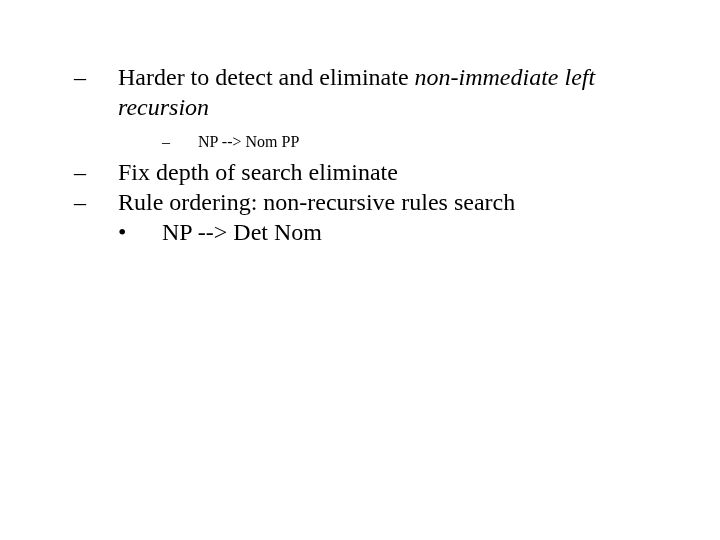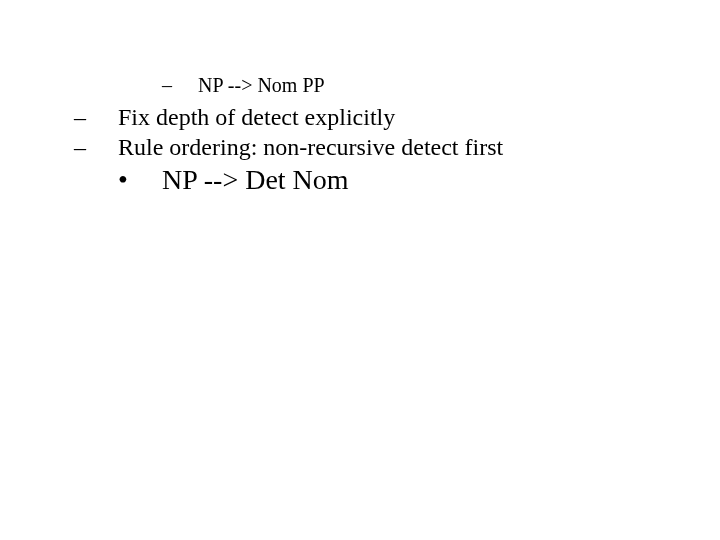--- a/index.html
+++ b/index.html
@@ -24,61 +24,64 @@
   .level1 {
     font-size: 24px;
     line-height: 1.25;
     margin-left: 96px;
     text-indent: -22px;
     padding-left: 22px;
     max-width: 540px;
   }
   .level1 .dash { width: 22px; }
   .level2 {
-    font-size: 20px;
+    font-size: 16px;
     line-height: 1.3;
     margin-left: 180px;
     text-indent: -18px;
     padding-left: 18px;
     font-family: Liberation Serif, serif;
   }
   .level2 .dash { width: 18px; }
   .level2b {
-    font-size: 28px;
+    font-size: 24px;
     line-height: 1.25;
     margin-left: 140px;
     text-indent: -22px;
     padding-left: 22px;
   }
   .level2b .dash { width: 22px; }
   .gap1 { height: 10px; }
   .gap2 { height: 4px; }
   .italic { font-style: italic; }
 </style>
 </head>
 <body>
 
 <div class="slide">
 
+  <div class="level1">
+    <span class="dash">–</span><span>Harder to detect and eliminate </span><span class="italic">non-immediate left recursion</span>
+  </div>
 
   <div class="gap1"></div>
 
   <div class="level2">
     <span class="dash">–</span><span>NP --&gt; Nom PP</span>
   </div>
 
 
   <div class="gap2"></div>
 
   <div class="level1">
-    <span class="dash">–</span><span>Fix depth of detect explicitly</span>
+    <span class="dash">–</span><span>Fix depth of search eliminate</span>
   </div>
 
   <div class="level1">
-    <span class="dash">–</span><span>Rule ordering: non-recursive detect first</span>
+    <span class="dash">–</span><span>Rule ordering: non-recursive rules search</span>
   </div>
 
   <div class="level2b">
     <span class="dash">•</span><span>NP --&gt; Det Nom</span>
   </div>
 
 
 </div>
 
 </body></html>

